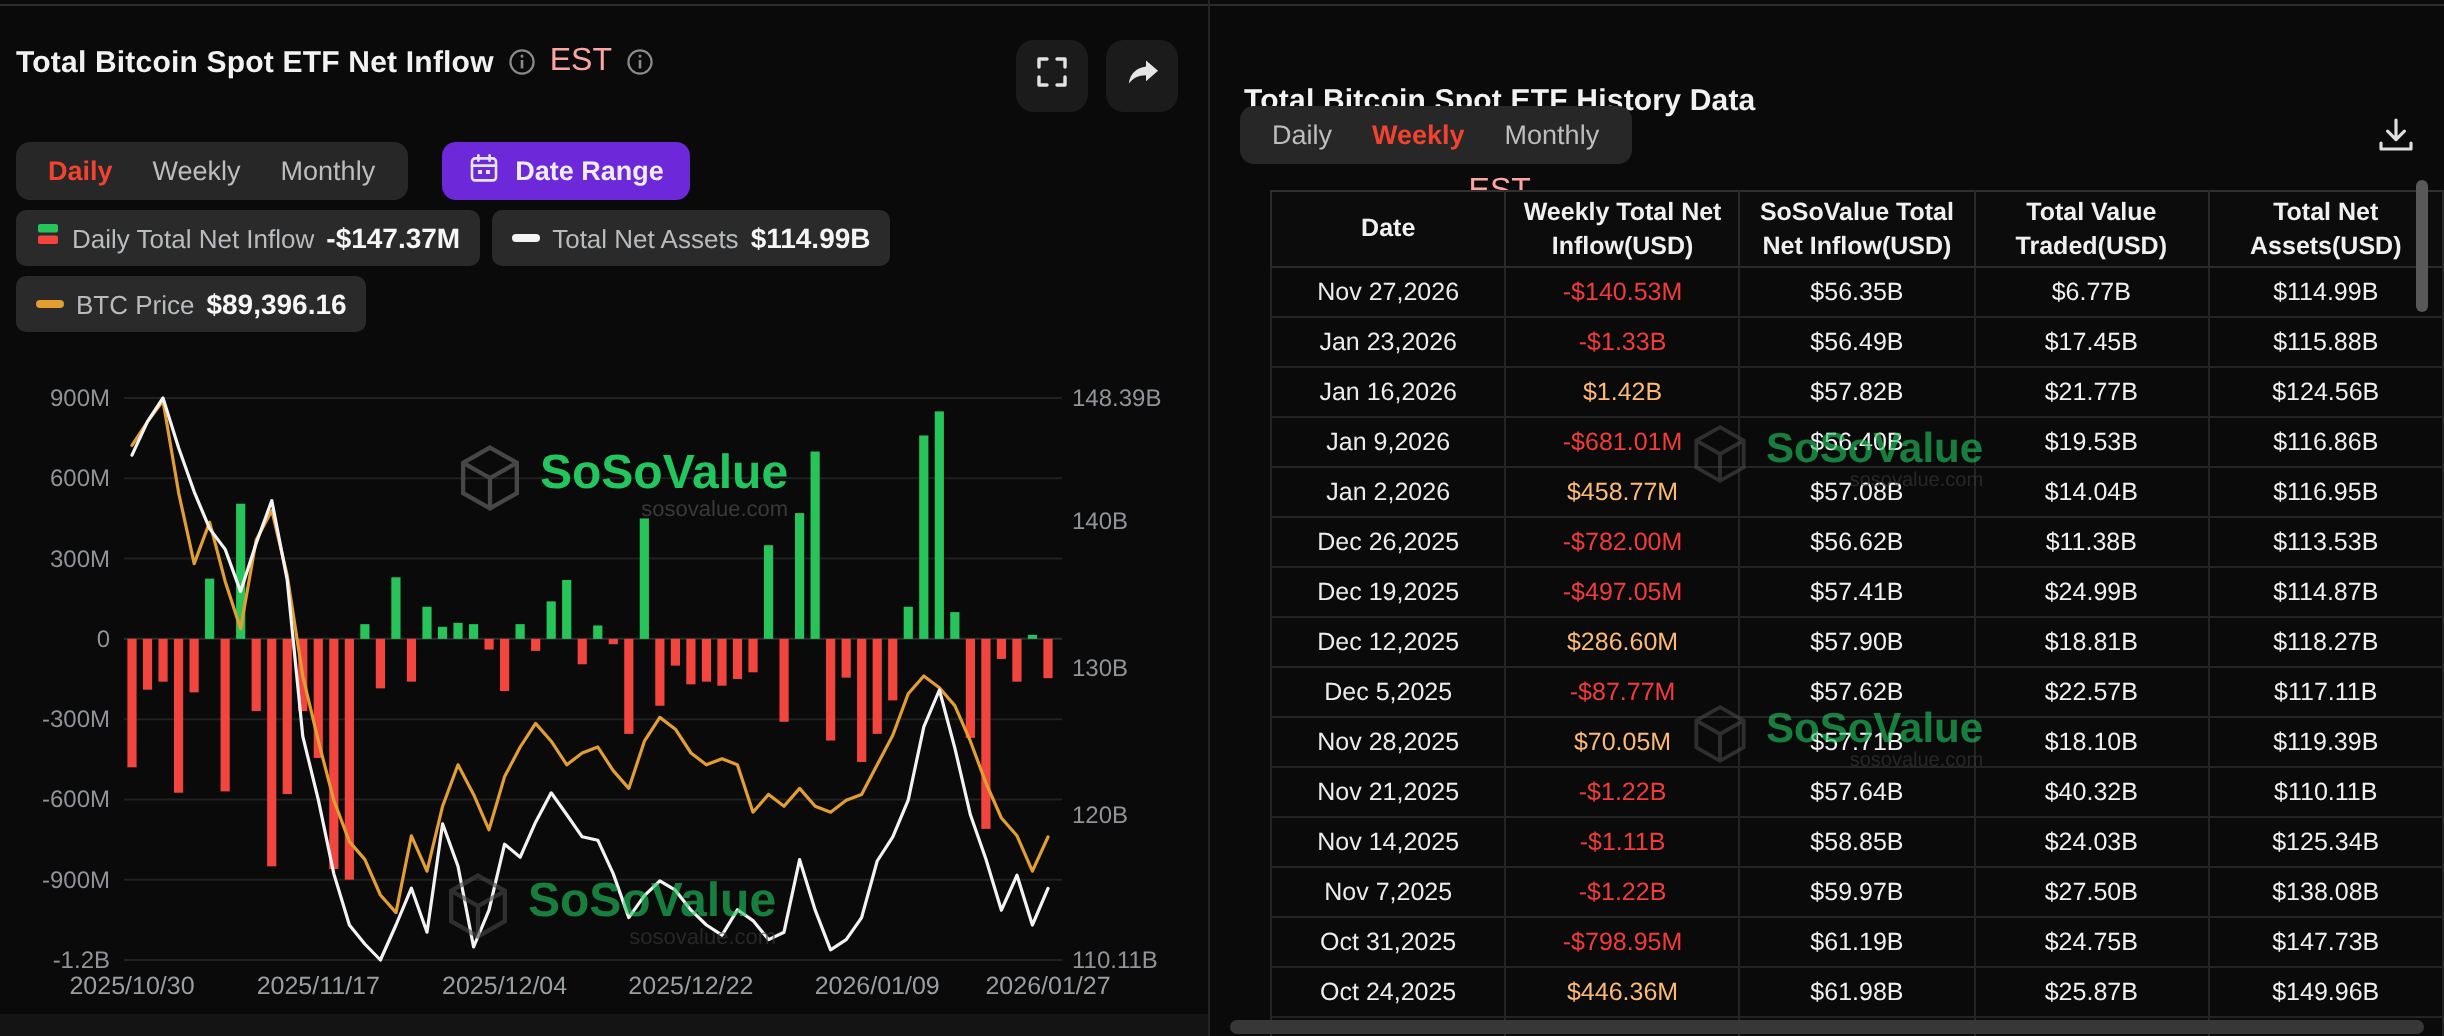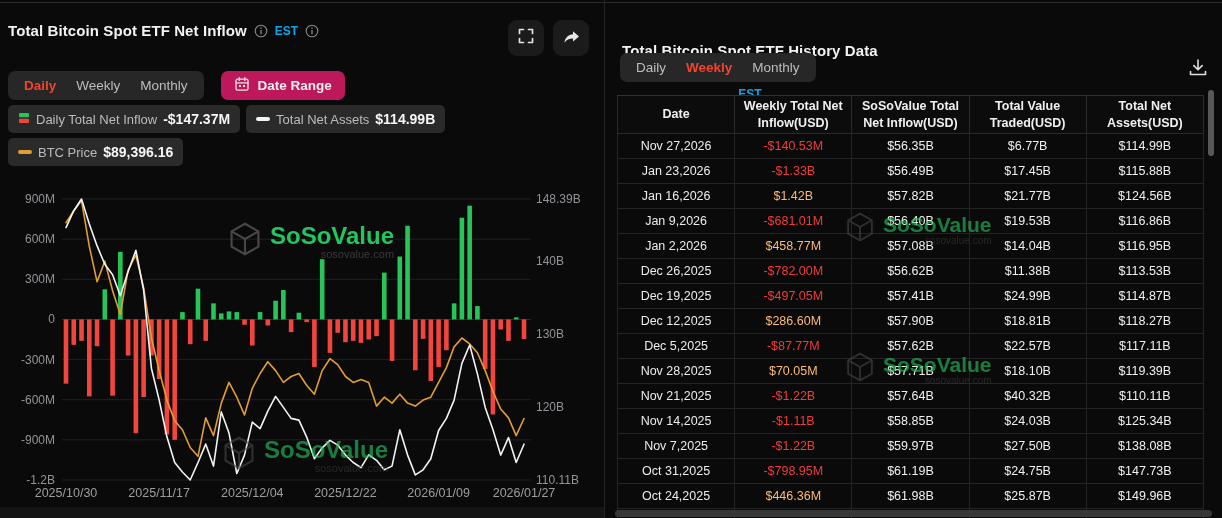--- a/index.html
+++ b/index.html
@@ -10,34 +10,34 @@
   .panel-divider { position:absolute; left:604px; top:0; width:1px; height:518px; background:#242424; }
   .bottom-band { position:absolute; left:0; top:507px; width:1222px; height:11px; background:#141414; }
 
   
   .left-panel  { position:absolute; left:0; top:0; width:604px; height:518px; }
   .right-panel { position:absolute; left:611px; top:0; width:606px; height:518px; }
 
   
   .title-row { position:absolute; left:8px; top:22px; display:flex; align-items:center; gap:7px; }
   .panel-title { font-size:15px; font-weight:700; color:#f2f2f2; letter-spacing:.1px; }
-  .est-label { font-size:12px; font-weight:700; color:#0ea5e9; }
+  .est-label { font-size:16px; font-weight:400; color:#fca5a5; }
   .info-icon { width:14px; height:14px; display:inline-block; }
   .info-icon svg { display:block; }
 
   .icon-btn { position:absolute; width:36px; height:36px; background:#1b1b1b; border-radius:9px;
               display:flex; align-items:center; justify-content:center; cursor:pointer; }
 
   
   .tab-pill { display:inline-flex; align-items:center; background:#272727; border-radius:7px; padding:0 6px; height:29px; }
   .tab-item { padding:0 10px; font-size:13.5px; color:#bdbdbd; cursor:pointer; }
   .tab-item.active { color:#f1432f; font-weight:700; }
   .left-controls { position:absolute; left:8px; top:71px; display:flex; gap:17px; }
   .right-controls { position:absolute; left:9px; top:53px; }
-  .date-range-btn { display:inline-flex; align-items:center; gap:8px; background:#be185d; border-radius:7px;
+  .date-range-btn { display:inline-flex; align-items:center; gap:8px; background:#6d28d9; border-radius:7px;
                     height:29px; padding:0 13px; font-size:13.5px; font-weight:700; color:#ededed; cursor:pointer; }
 
   
   .legend-row1 { position:absolute; left:8px; top:105px; display:flex; gap:6px; }
   .legend-row2 { position:absolute; left:8px; top:138px; display:flex; }
   .legend-badge { display:inline-flex; align-items:center; gap:6px; background:#2a2a2a; border-radius:5px;
                   height:28px; padding:0 10px; }
   .legend-label { font-size:13px; color:#b9bcbf; }
   .legend-value { font-size:14px; font-weight:700; color:#f6f6f6; }
   .dash { width:14px; height:4px; border-radius:2px; display:inline-block; }
@@ -47,21 +47,21 @@
 
   
   .watermark { position:absolute; display:flex; align-items:center; gap:8px; pointer-events:none; }
   .wm-name { font-weight:700; color:#22c55e; }
   .wm-domain { font-weight:400; color:#3a3a3a; margin-top:-2px; }
   .wm-lg .wm-name { font-size:24px; } .wm-lg .wm-domain { font-size:11px; }
   .wm-sm .wm-name { font-size:21px; } .wm-sm .wm-domain { font-size:10px; }
   .watermark.dim { opacity:.62; }
 
   
-  .history-table { position:absolute; left:6px; top:95px; width:587px; border-collapse:collapse; table-layout:fixed;
+  .history-table { position:absolute; left:24px; top:95px; width:587px; border-collapse:collapse; table-layout:fixed;
                    font-size:12.5px; }
   .history-table th { height:38px; font-weight:700; color:#f0f0f0; border:1px solid #2a2a2a; border-top-color:#303030;
                       text-align:center; vertical-align:middle; line-height:1.3; padding:0 6px; background:#0c0c0c; }
   .history-table td { height:25px; border:1px solid #242424; text-align:center; vertical-align:middle; color:#ededed;
                       white-space:nowrap; overflow:hidden; }
   .history-table td.c-date { color:#ececec; font-weight:400; }
   .history-table td.c-val { font-weight:400; color:#f0f0f0; }
   .history-table td.pos { color:#fdba74; }
   .history-table td.neg { color:#f23c3c; }
   .history-table tr.partial td { height:9px; border-bottom:none; }

